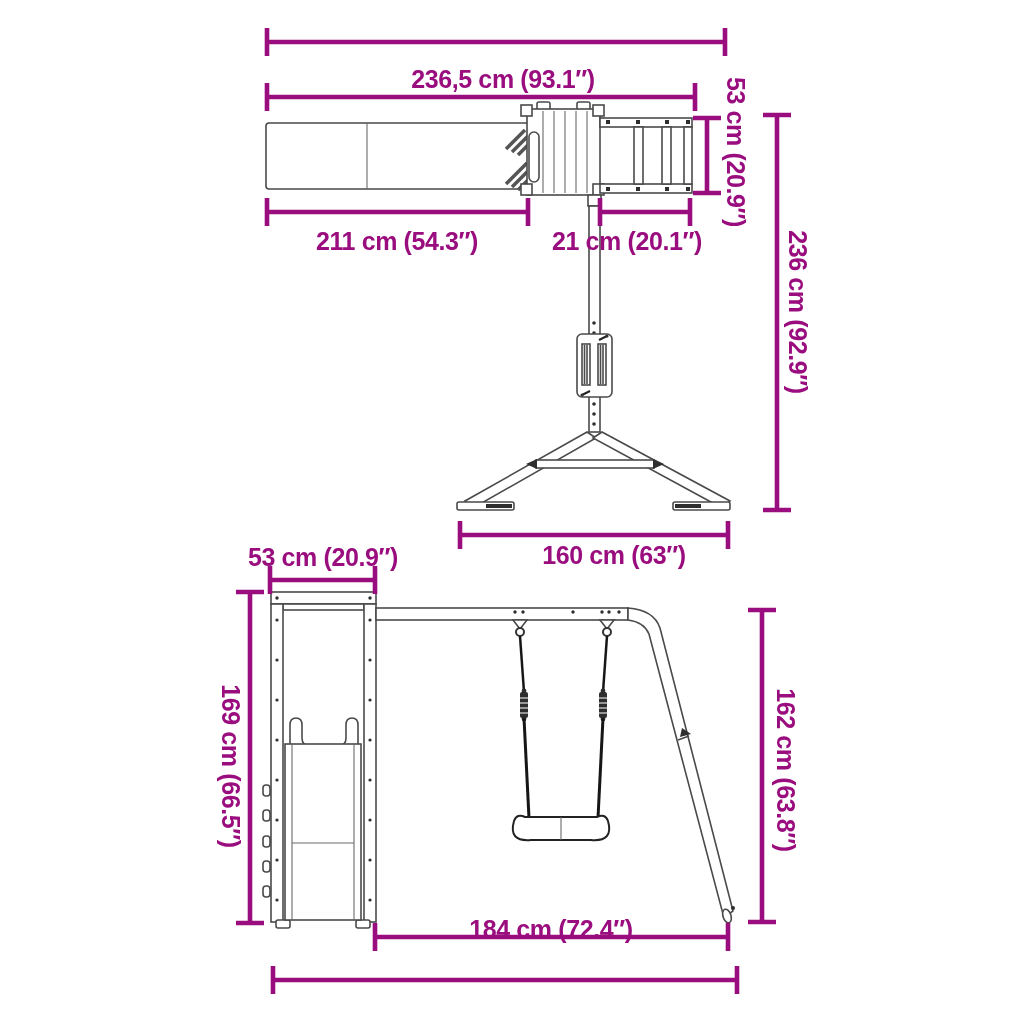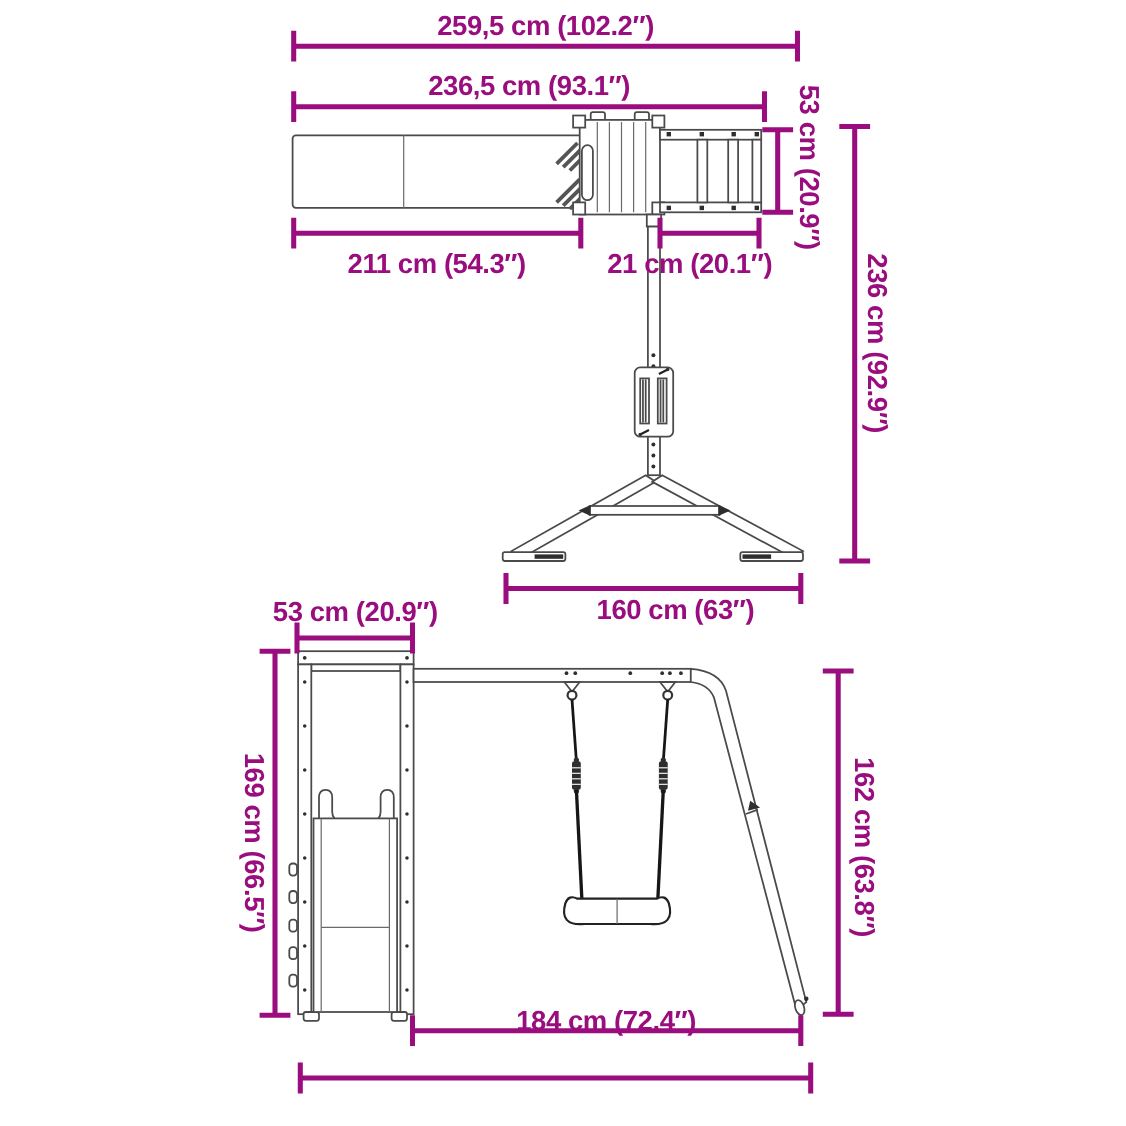--- a/index.html
+++ b/index.html
@@ -216,22 +216,21 @@
 
     <g>
       <path class="dim" d="M 270 566 V 594 M 270 580 H 375 M 375 566 V 594"></path>
       <path class="dim" d="M 236 592 H 264 M 250 592 V 923 M 236 923 H 264"></path>
       <path class="dim" d="M 748 610 H 776 M 762 610 V 922 M 748 922 H 776"></path>
       <path class="dim" d="M 375 923 V 951 M 375 937 H 728 M 728 923 V 951"></path>
       <path class="dim" d="M 273 966 V 994 M 273 980 H 737 M 737 966 V 994"></path>
     </g>
   </svg>
 
-  <div class="dim-label" style="left:496px;top:24px">259,5 cm (102.2″)</div>
-  <div class="dim-label" style="left:481px;top:79px">236,5 cm (93.1″)</div>
+  <div class="dim-label" style="left:503px;top:79px">236,5 cm (93.1″)</div>
   <div class="dim-label" style="left:397px;top:241px">211 cm (54.3″)</div>
   <div class="dim-label" style="left:627px;top:241px">21 cm (20.1″)</div>
   <div class="dim-label v" style="left:735px;top:152px">53 cm (20.9″)</div>
   <div class="dim-label v" style="left:797px;top:312px">236 cm (92.9″)</div>
   <div class="dim-label" style="left:614px;top:555px">160 cm (63″)</div>
 
   <div class="dim-label" style="left:323px;top:557px">53 cm (20.9″)</div>
   <div class="dim-label v" style="left:230px;top:766px">169 cm (66.5″)</div>
   <div class="dim-label v" style="left:785px;top:770px">162 cm (63.8″)</div>
   <div class="dim-label" style="left:551px;top:929px">184 cm (72.4″)</div>

